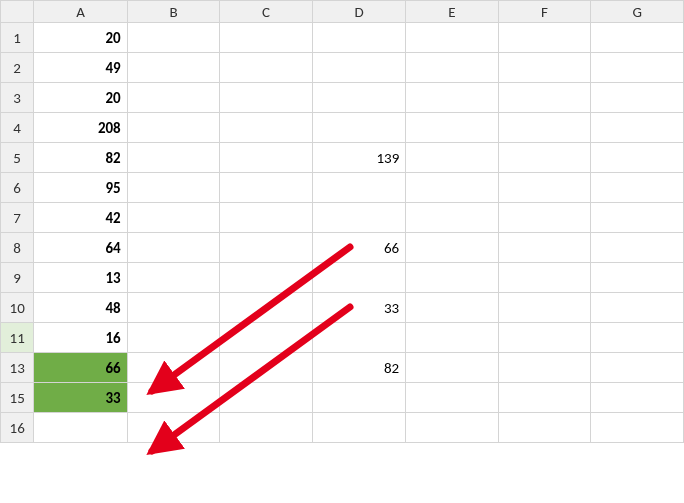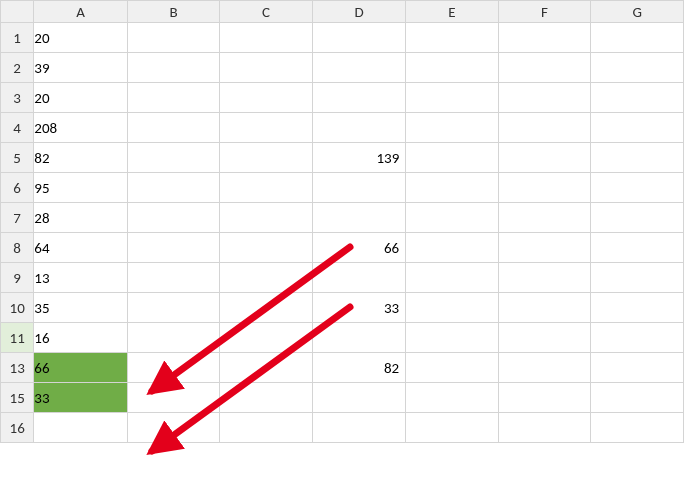--- a/index.html
+++ b/index.html
@@ -35,21 +35,22 @@
   .sheet thead th {
     height: 22px;
   }
   .rowhdr {
     width: 34px;
     text-align: center;
   }
   .colA { width: 96px; }
   .colOther { width: 96px; }
   .cell {
-    font-weight: normal;
+    text-align: right;
+    font-weight: bold;
     margin-top: 6px;
   }
   .cell-nb {
     text-align: right;
     font-weight: normal;
   }
   .hl {
     background: #70ad47 !important;
   }
   .rowhdr-active {
@@ -96,21 +97,21 @@
         <td class="cell">20</td>
         <td class="cell-nb"></td>
         <td class="cell-nb"></td>
         <td class="cell-nb"></td>
         <td class="cell-nb"></td>
         <td class="cell-nb"></td>
         <td class="cell-nb"></td>
       </tr>
       <tr>
         <th class="rowhdr">2</th>
-        <td class="cell">39</td>
+        <td class="cell">49</td>
         <td class="cell-nb"></td>
         <td class="cell-nb"></td>
         <td class="cell-nb"></td>
         <td class="cell-nb"></td>
         <td class="cell-nb"></td>
         <td class="cell-nb"></td>
       </tr>
       <tr>
         <th class="rowhdr">3</th>
         <td class="cell">20</td>
@@ -146,21 +147,21 @@
         <td class="cell">95</td>
         <td class="cell-nb"></td>
         <td class="cell-nb"></td>
         <td class="cell-nb"></td>
         <td class="cell-nb"></td>
         <td class="cell-nb"></td>
         <td class="cell-nb"></td>
       </tr>
       <tr>
         <th class="rowhdr">7</th>
-        <td class="cell">28</td>
+        <td class="cell">42</td>
         <td class="cell-nb"></td>
         <td class="cell-nb"></td>
         <td class="cell-nb"></td>
         <td class="cell-nb"></td>
         <td class="cell-nb"></td>
         <td class="cell-nb"></td>
       </tr>
       <tr>
         <th class="rowhdr">8</th>
         <td class="cell">64</td>
@@ -176,21 +177,21 @@
         <td class="cell">13</td>
         <td class="cell-nb"></td>
         <td class="cell-nb"></td>
         <td class="cell-nb"></td>
         <td class="cell-nb"></td>
         <td class="cell-nb"></td>
         <td class="cell-nb"></td>
       </tr>
       <tr>
         <th class="rowhdr">10</th>
-        <td class="cell">35</td>
+        <td class="cell">48</td>
         <td class="cell-nb"></td>
         <td class="cell-nb"></td>
         <td class="cell-nb">33</td>
         <td class="cell-nb"></td>
         <td class="cell-nb"></td>
         <td class="cell-nb"></td>
       </tr>
       <tr>
         <th class="rowhdr rowhdr-active">11</th>
         <td class="cell">16</td>

